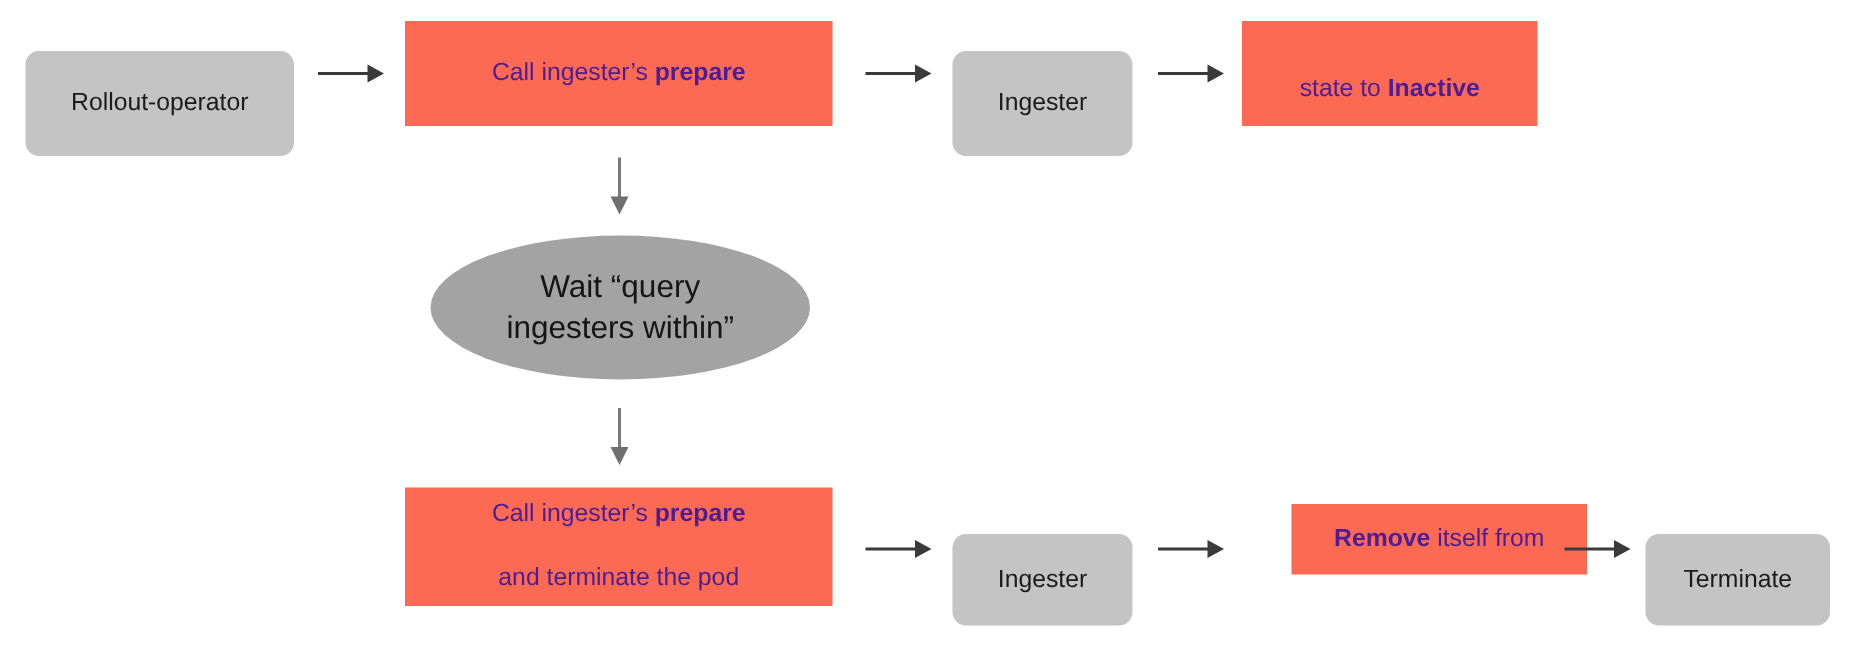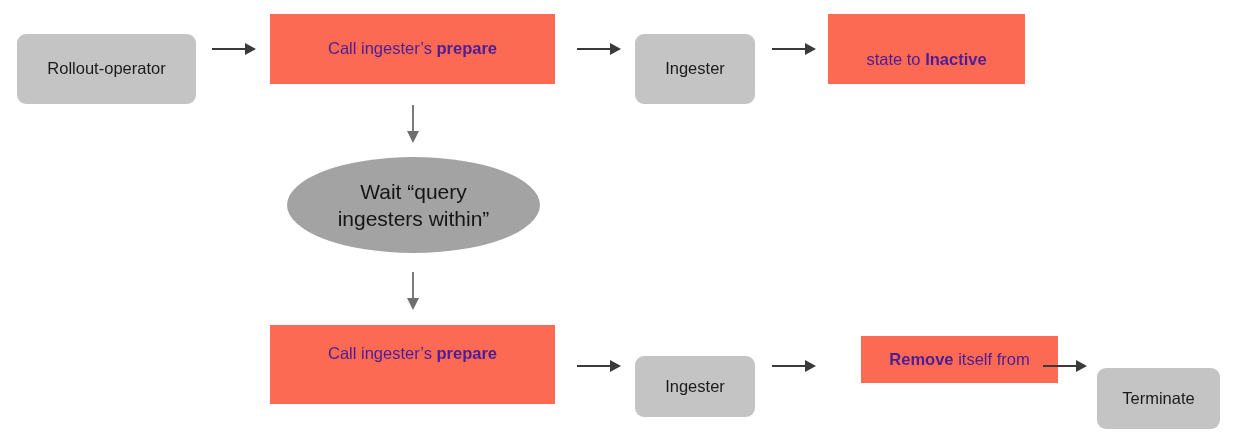--- a/index.html
+++ b/index.html
@@ -154,20 +154,21 @@
 
   <div class="arrow-v" style="left:407px; top:272px; height:38px;">
     <span class="shaft" style="height:28px;"></span>
     <span class="head" style="top:26px;"></span>
   </div>
 
   <div class="node node-red" style="left:270px; top:325px; width:285px; height:79px;">
     <span class="txt">
       <span><span>Call ingester’s </span><b>prepare</b></span><br>
       <br>
+      <span>and terminate the pod</span>
     </span>
   </div>
 
   <div class="arrow-h" style="left:577px; top:360px; width:46px;">
     <span class="shaft" style="width:36px;"></span>
     <span class="head" style="left:33px;"></span>
   </div>
 
   <div class="node node-gray" style="left:635px; top:336px; width:120px; height:61px;">
     <span class="txt">Ingester</span>
@@ -182,17 +183,17 @@
     <span class="txt">
       <span><b>Remove</b><span> itself from</span></span><br>
     </span>
   </div>
 
   <div class="arrow-h" style="left:1043px; top:360px; width:46px;">
     <span class="shaft" style="width:36px;"></span>
     <span class="head" style="left:33px;"></span>
   </div>
 
-  <div class="node node-gray" style="left:1097px; top:348px; width:123px; height:61px;">
+  <div class="node node-gray" style="left:1097px; top:336px; width:123px; height:61px;">
     <span class="txt">Terminate</span>
   </div>
 
 </div>
 
 </body></html>

